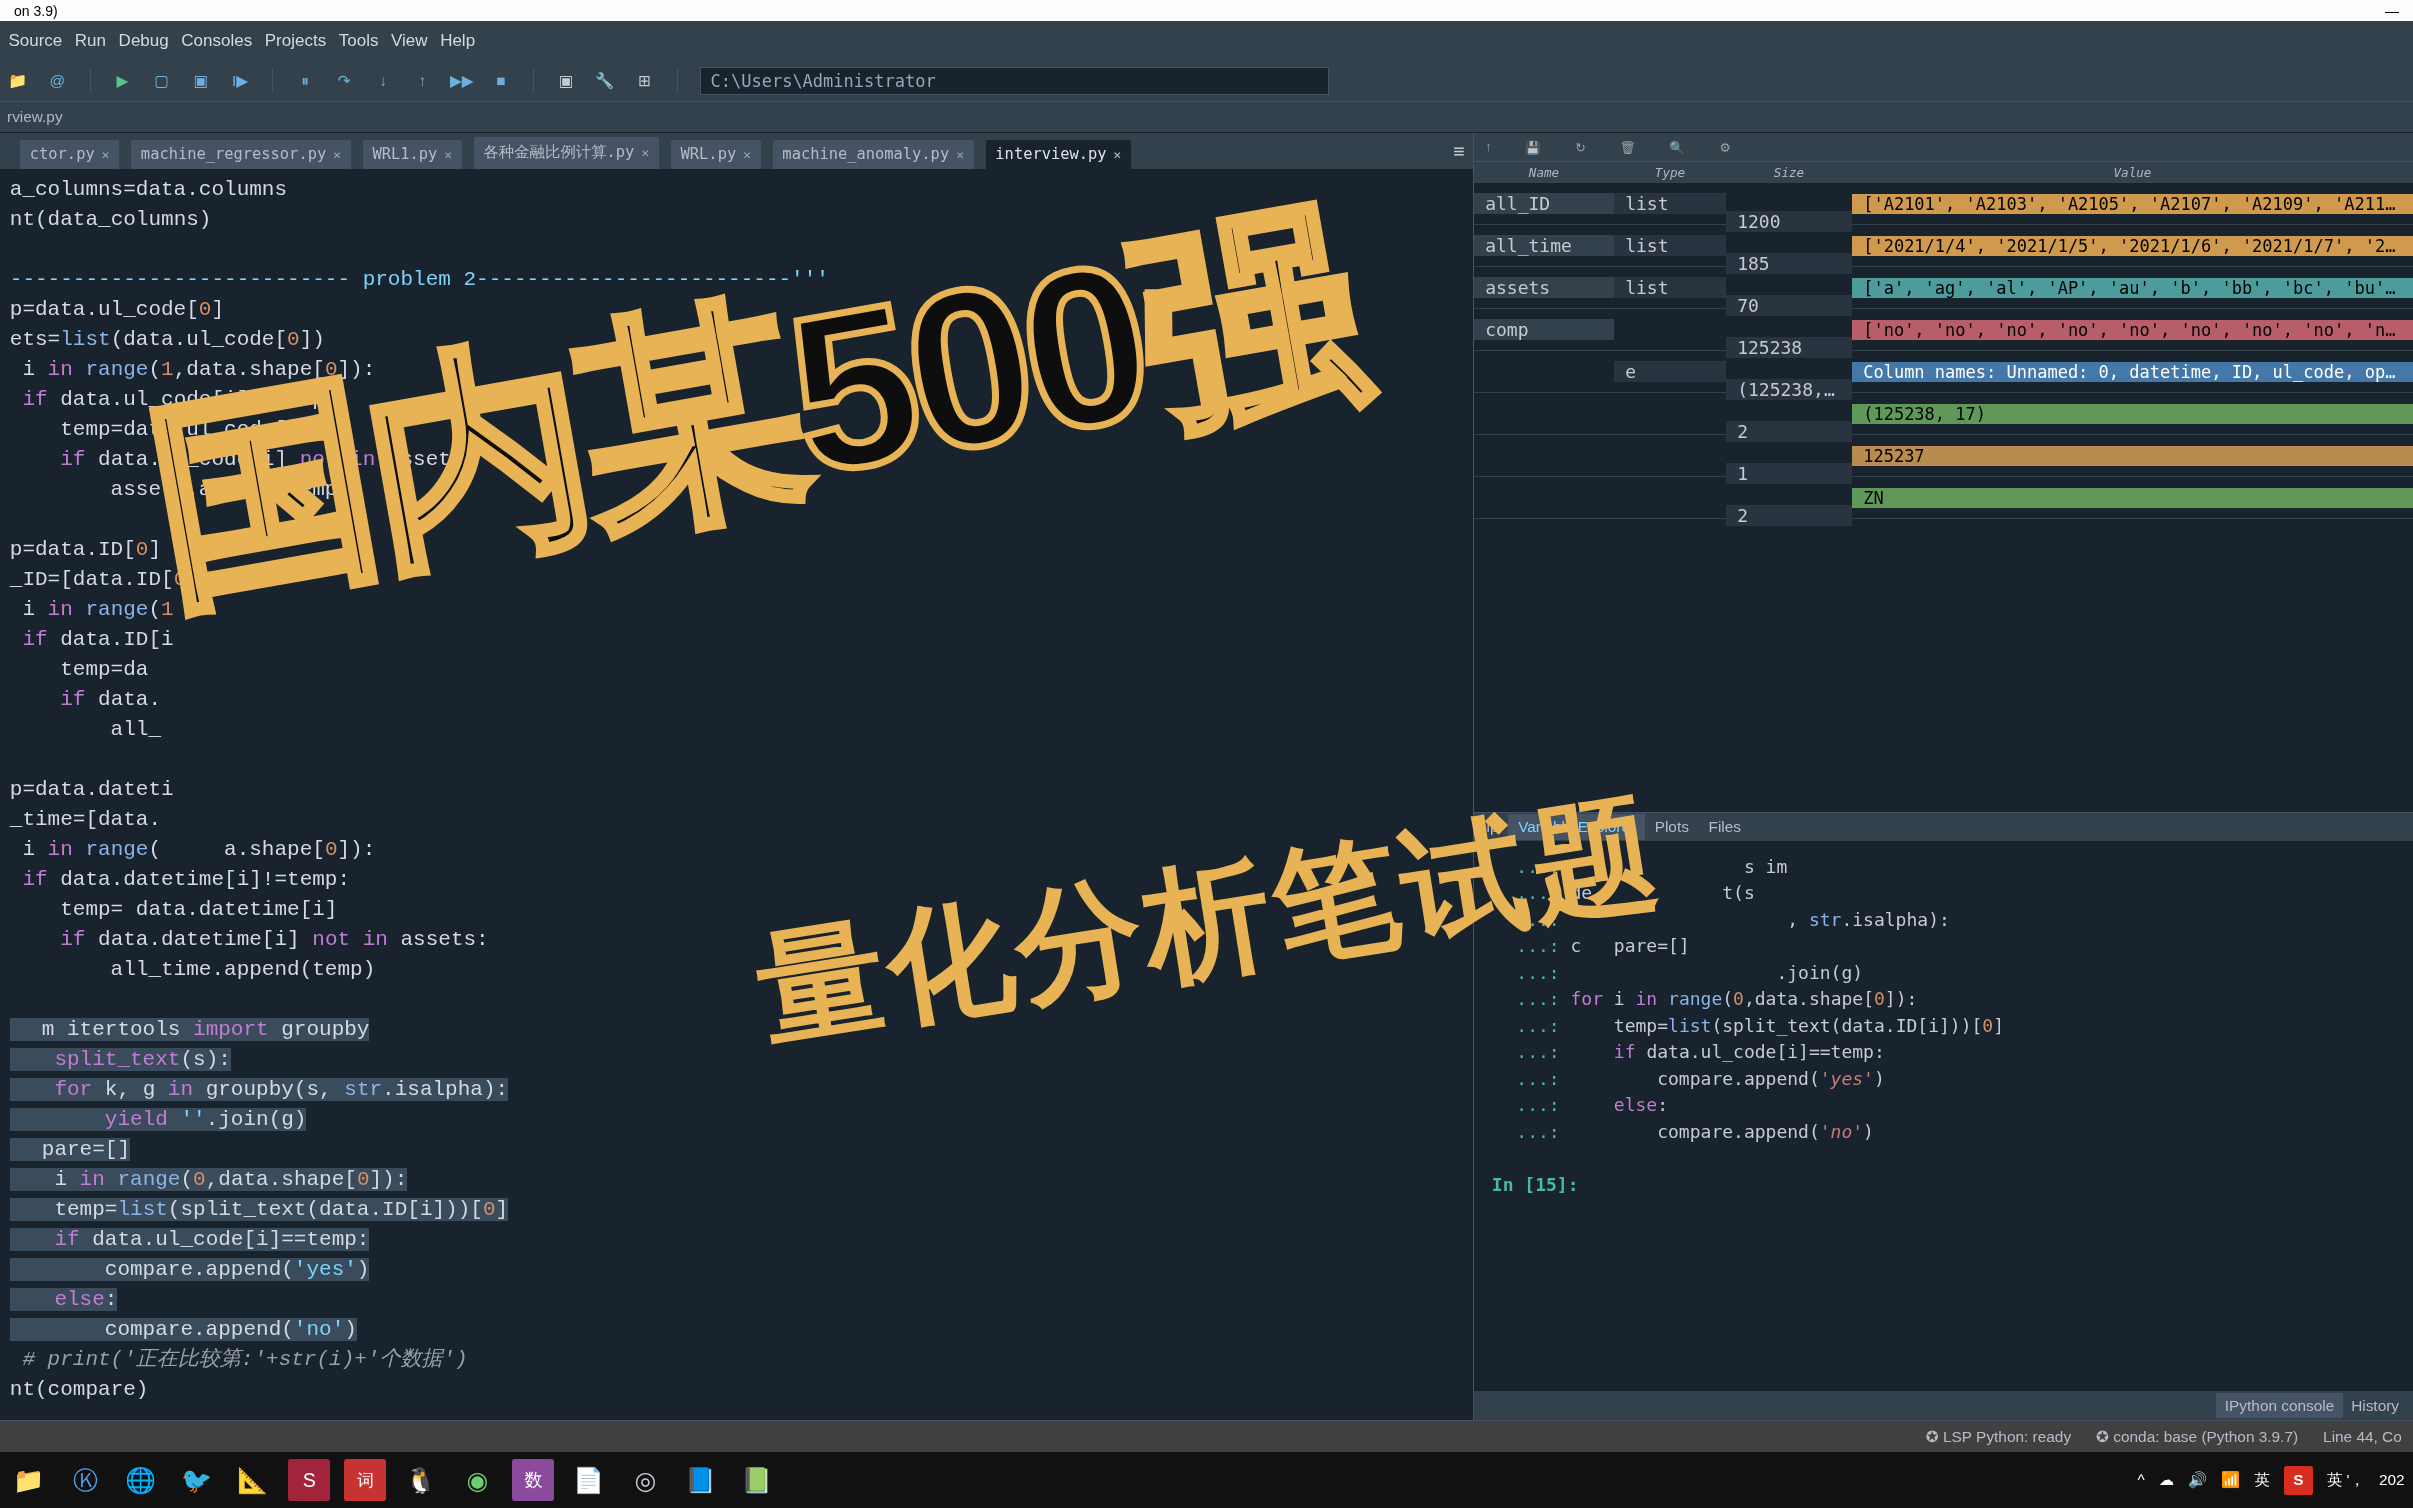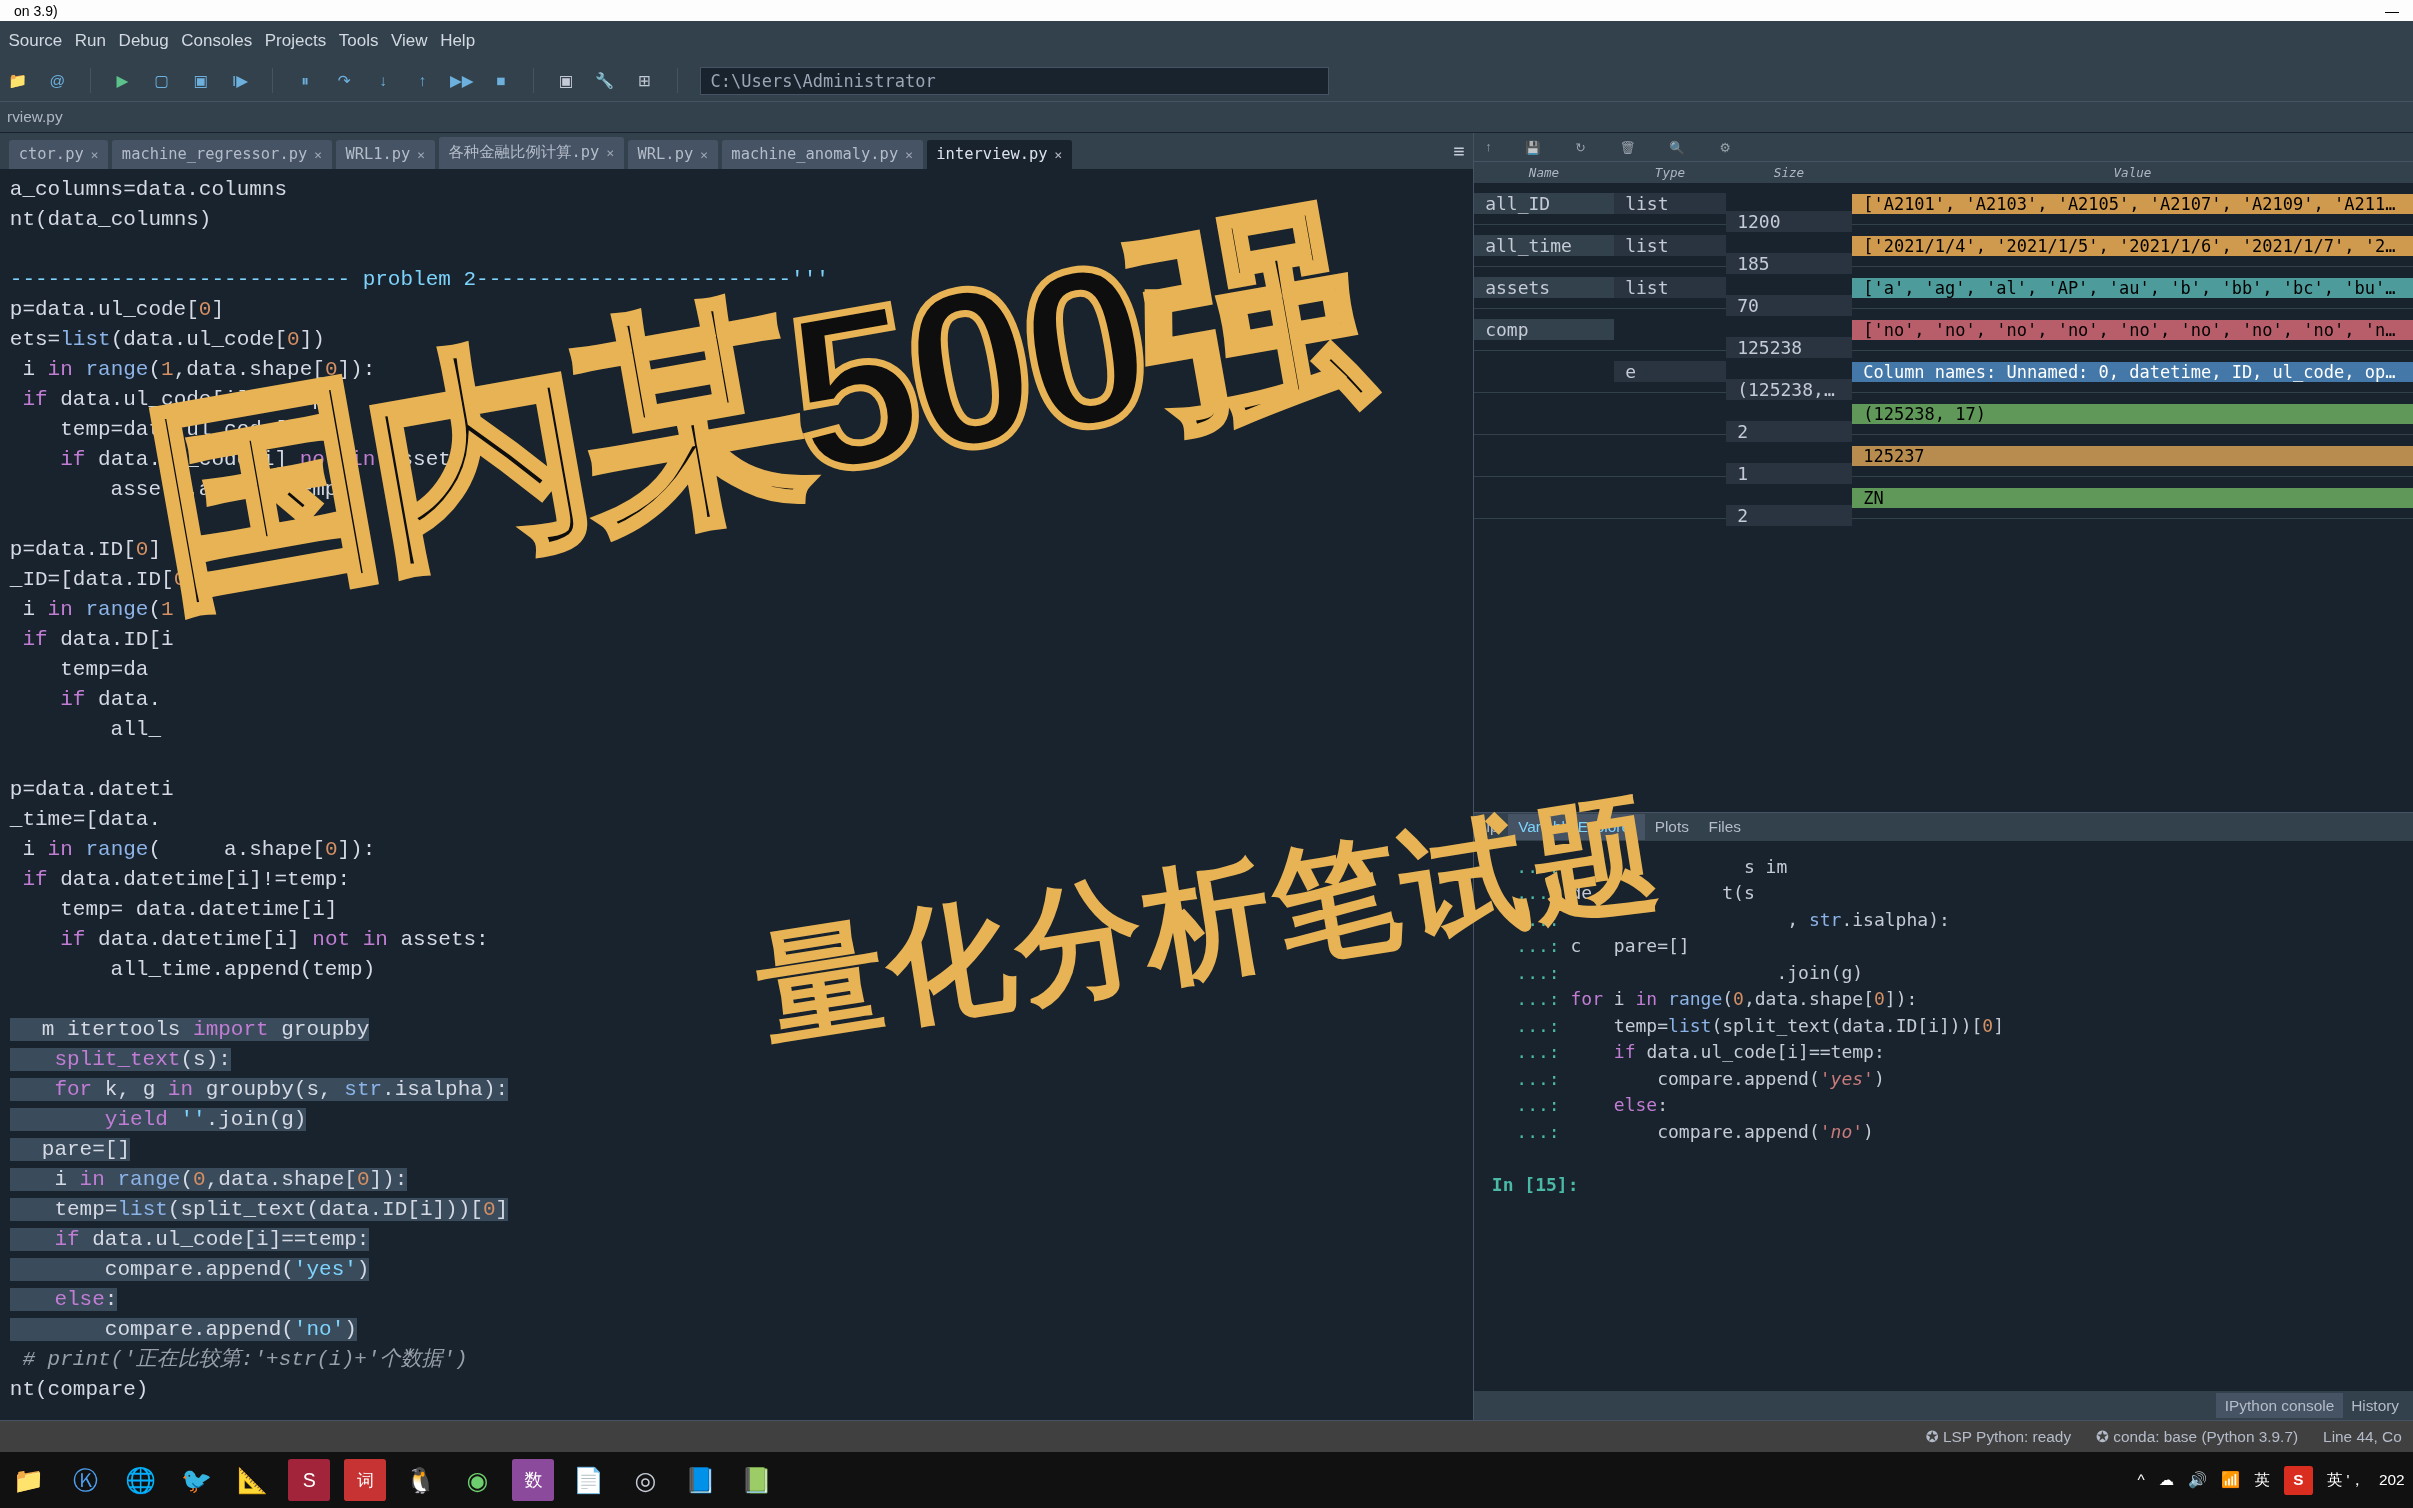--- a/index.html
+++ b/index.html
@@ -102,22 +102,22 @@
   display: flex;
   flex-direction: column;
 }
 
 
 .editor-tabs {
   background: #32414b;
   height: 36px;
   display: flex;
   align-items: flex-end;
-  padding: 0 9px;
-  gap: 4px;
+  padding: 0 20px;
+  gap: 12px;
   position: relative;
 }
 .editor-tab {
   background: #455364;
   padding: 5.6px 9.8px 5.6px 9.8px;
   font-size: 15.4px;
   font-family: Consolas, monospace;
   display: flex;
   align-items: center;
   gap: 7px;

